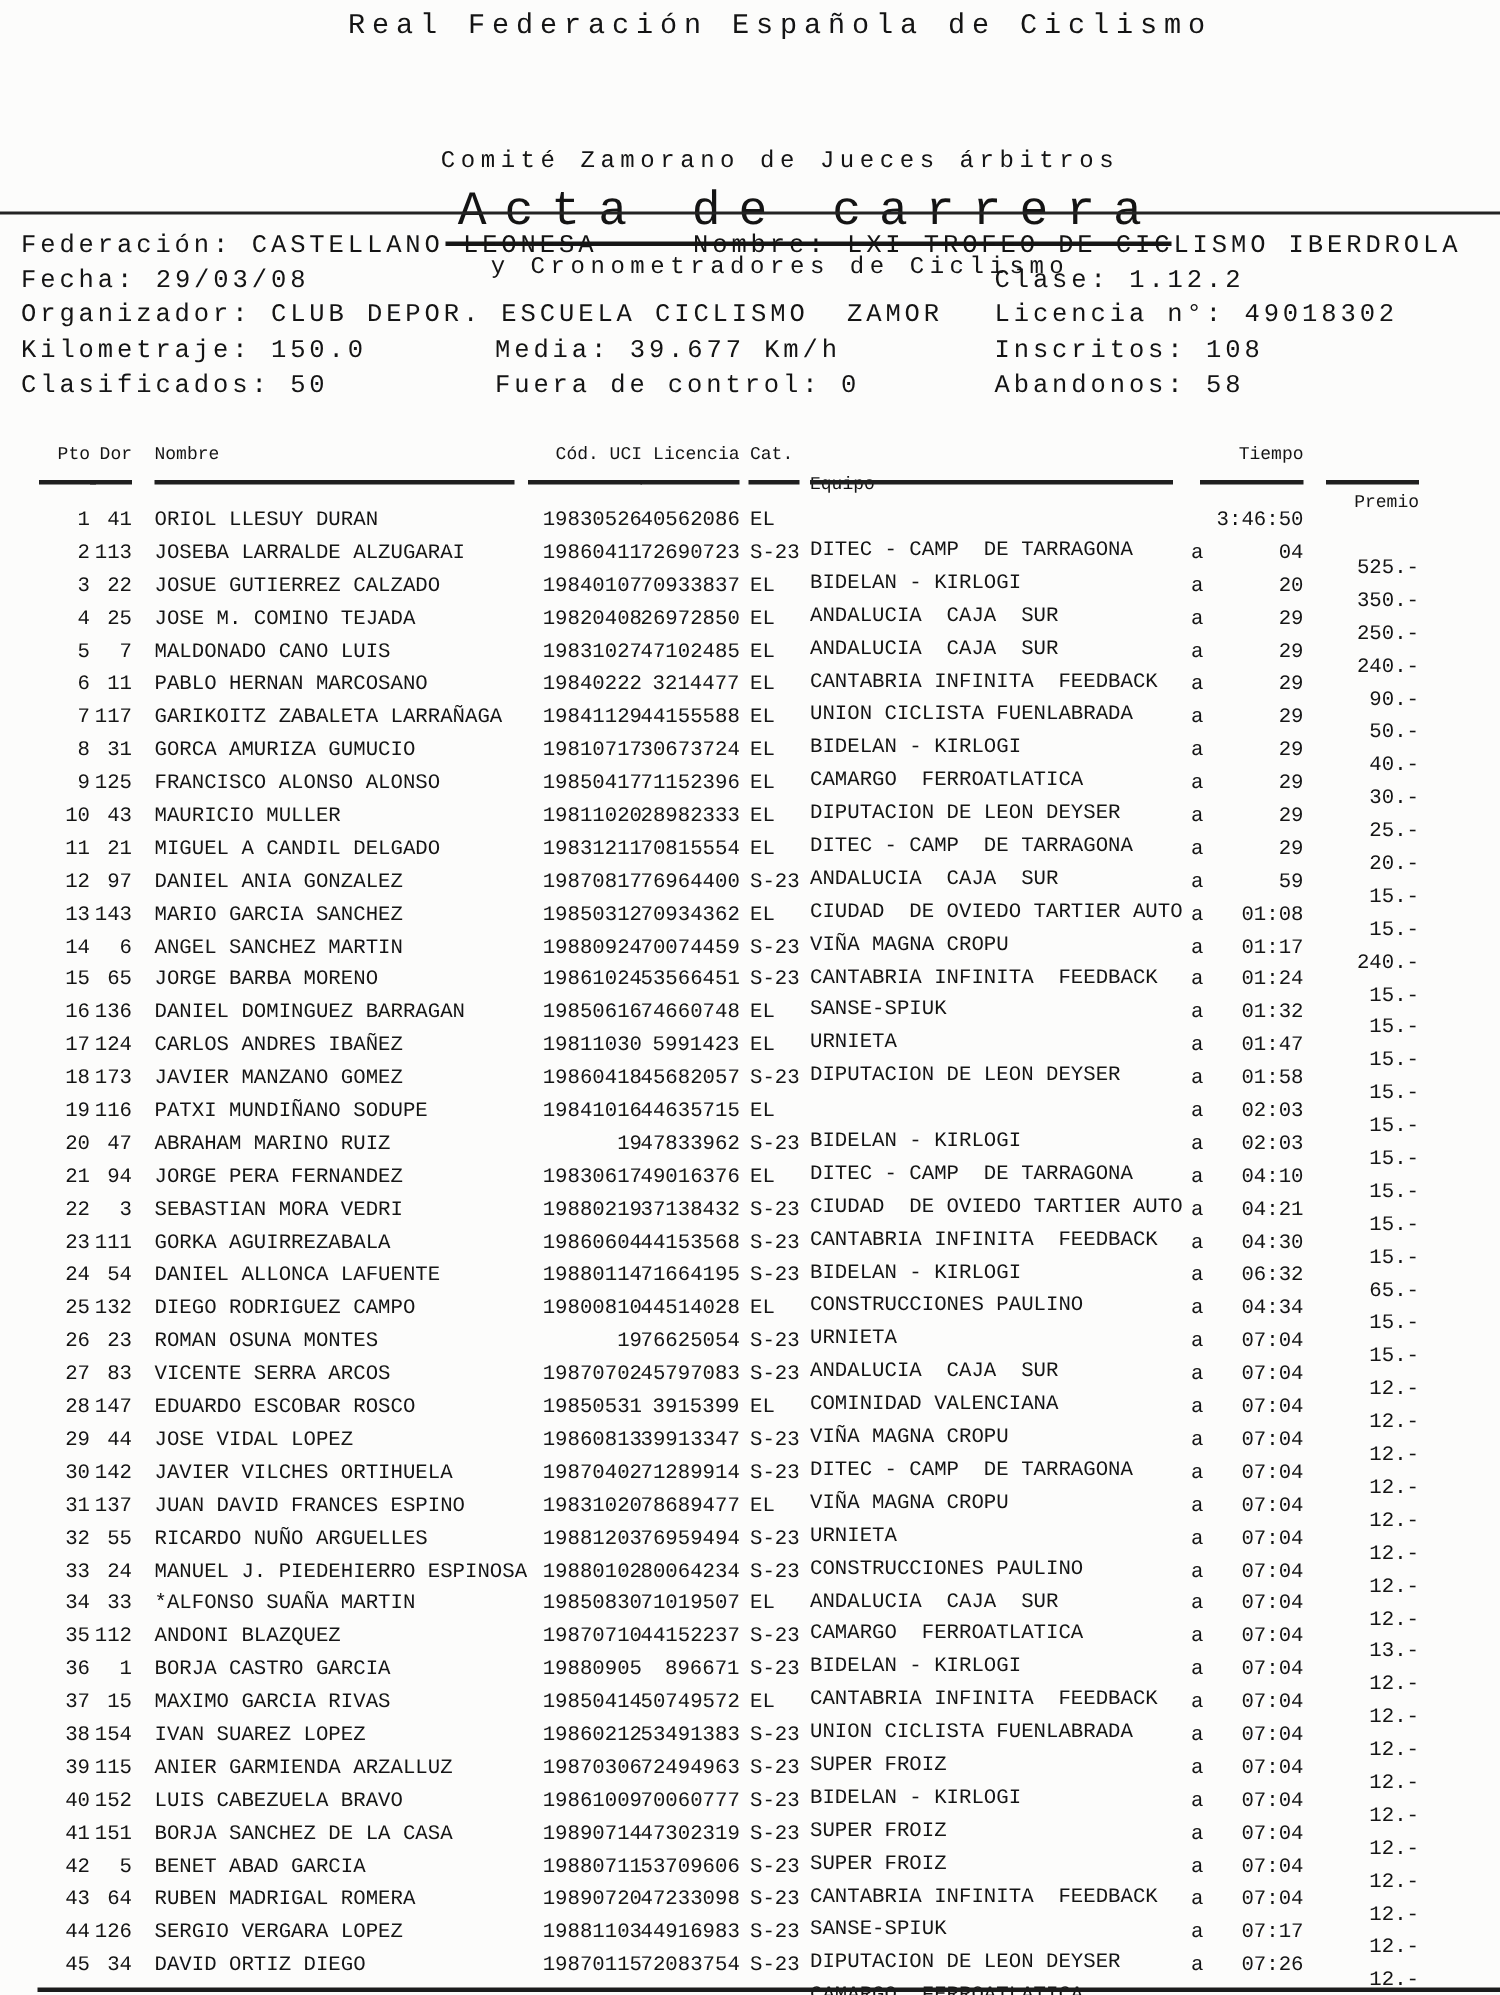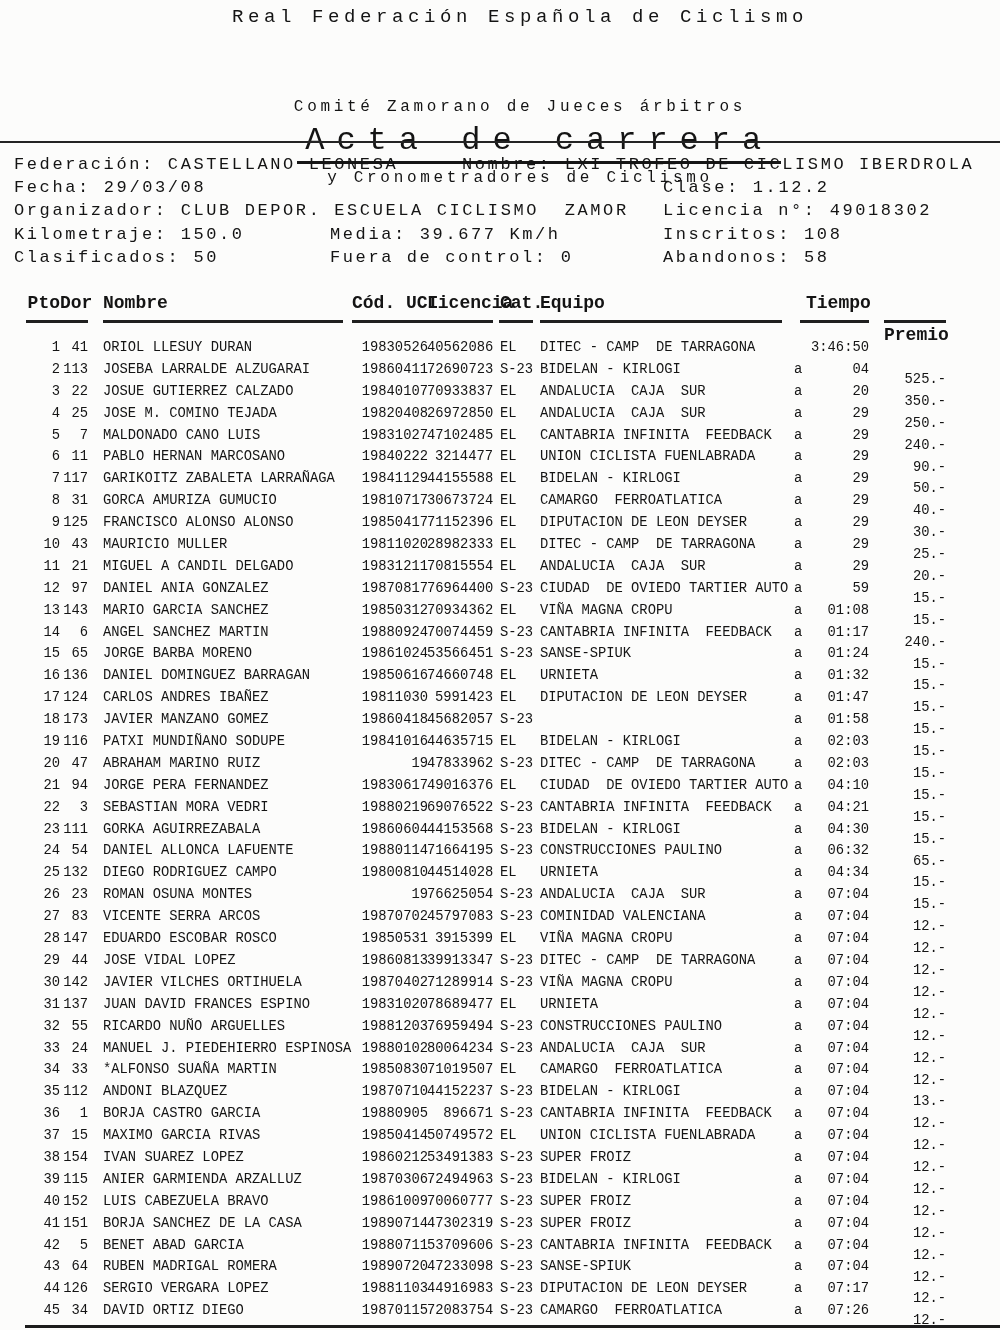--- a/index.html
+++ b/index.html
@@ -20,21 +20,21 @@
   .meta{top:155px;left:0;width:1000px;font-size:17px;letter-spacing:2.6px;}
   .mline{position:relative;height:23.2px;}
   .mfield{position:absolute;top:0;white-space:pre;}
   .f-main{left:14px;}
   .f-mid{left:330px;}
   .f-right{left:663px;}
   .f-nombre{left:462px;}
   .mvalue{margin-left:13px;}
 
   .thead,.trow{position:relative;}
-  .thead{top:292px;left:0;width:1000px;height:22px;line-height:22px;font-size:18px;font-weight:bold;}
+  .thead{top:292px;left:0;width:1000px;height:22px;line-height:22px;font-size:12px;}
   .hrules{top:320px;left:0;width:1000px;height:3px;}
   .hrule{position:absolute;top:0;height:3px;background:#1f1f1f;}
   .hr-pto{left:26px;width:38px;}
   .hr-dor{left:60px;width:28px;}
   .hr-nombre{left:103px;width:240px;}
   .hr-uci{left:352px;width:76px;}
   .hr-lic{left:427px;width:66px;}
   .hr-cat{left:499px;width:34px;}
   .hr-eq{left:540px;width:242px;}
   .hr-tiempo{left:800px;width:69px;}
@@ -42,21 +42,21 @@
 
   .tbody{top:337px;left:0;width:1000px;font-size:13.8px;}
   .trow{height:21.9px;line-height:21.9px;}
   .cell{position:absolute;top:0;white-space:pre;}
   .c-pto{left:24px;width:36px;text-align:right;}
   .c-dor{left:60px;width:28px;text-align:right;}
   .c-nombre{left:103px;}
   .c-uci{left:352px;width:76px;text-align:right;}
   .c-lic{left:427px;width:66px;text-align:right;}
   .c-cat{left:500px;}
-  .c-eq{left:540px;}
+  .c-eq{left:540px;margin-top:20px;}
   .c-a{left:794px;}
   .c-tiempo{left:806px;width:63px;text-align:right;}
   .c-premio{left:884px;width:62px;text-align:right;margin-top:32px;}
 </style>
 </head>
 <body>
 
 <div class="page">
 
   <div class="abs center org-title">Real Federación Española de Ciclismo</div>
@@ -372,21 +372,21 @@
         <span class="cell c-eq">CIUDAD  DE OVIEDO TARTIER AUTO</span>
         <span class="cell c-a">a</span>
         <span class="cell c-tiempo">04:10</span>
         <span class="cell c-premio">15.-</span>
       </div>
       <div class="trow">
         <span class="cell c-pto">22</span>
         <span class="cell c-dor">3</span>
         <span class="cell c-nombre">SEBASTIAN MORA VEDRI</span>
         <span class="cell c-uci">19880219</span>
-        <span class="cell c-lic">69076522</span>
+        <span class="cell c-lic">37138432</span>
         <span class="cell c-cat">S-23</span>
         <span class="cell c-eq">CANTABRIA INFINITA  FEEDBACK</span>
         <span class="cell c-a">a</span>
         <span class="cell c-tiempo">04:21</span>
         <span class="cell c-premio">15.-</span>
       </div>
       <div class="trow">
         <span class="cell c-pto">23</span>
         <span class="cell c-dor">111</span>
         <span class="cell c-nombre">GORKA AGUIRREZABALA</span>

